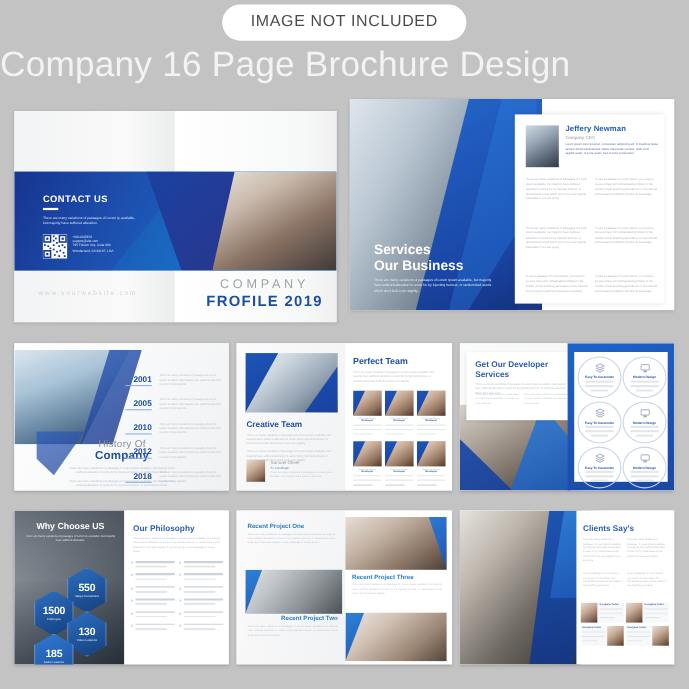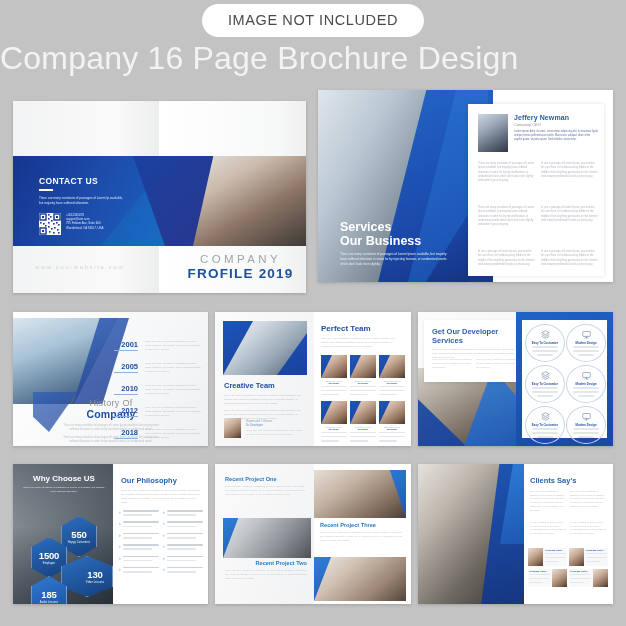--- a/index.html
+++ b/index.html
@@ -436,21 +436,21 @@
     </div>
 
     <div class="hex" style="left:48px;top:52px;background:linear-gradient(160deg,#2b6ec0 0%,#16407e 100%);border:1px solid rgba(255,255,255,.35);">
       <div class="num">550</div>
       <div class="lbl">Happy Customers</div>
     </div>
     <div class="hex" style="left:18px;top:73px;background:linear-gradient(160deg,#2b6ec0 0%,#16407e 100%);border:1px solid rgba(255,255,255,.35);">
       <div class="num">1500</div>
       <div class="lbl">Employee</div>
     </div>
-    <div class="hex" style="left:48px;top:92px;background:linear-gradient(160deg,#2b6ec0 0%,#16407e 100%);border:1px solid rgba(255,255,255,.35);padding-left:16px;">
+    <div class="hex" style="left:48px;top:92px;background:linear-gradient(160deg,#2b6ec0 0%,#16407e 100%);border:1px solid rgba(255,255,255,.35);">
       <div class="num">130</div>
       <div class="lbl">Video Lessons</div>
     </div>
     <div class="hex" style="left:18px;top:112px;background:linear-gradient(160deg,#2f7ad0 0%,#1b4d9e 100%);border:1px solid rgba(255,255,255,.35);">
       <div class="num">185</div>
       <div class="lbl">Audio Lessons</div>
     </div>
 
     <div style="position:absolute;left:100px;top:0;width:95px;height:140px;background:#fff;"></div>
     <div class="txt" style="left:108px;top:12px;width:80px;">

